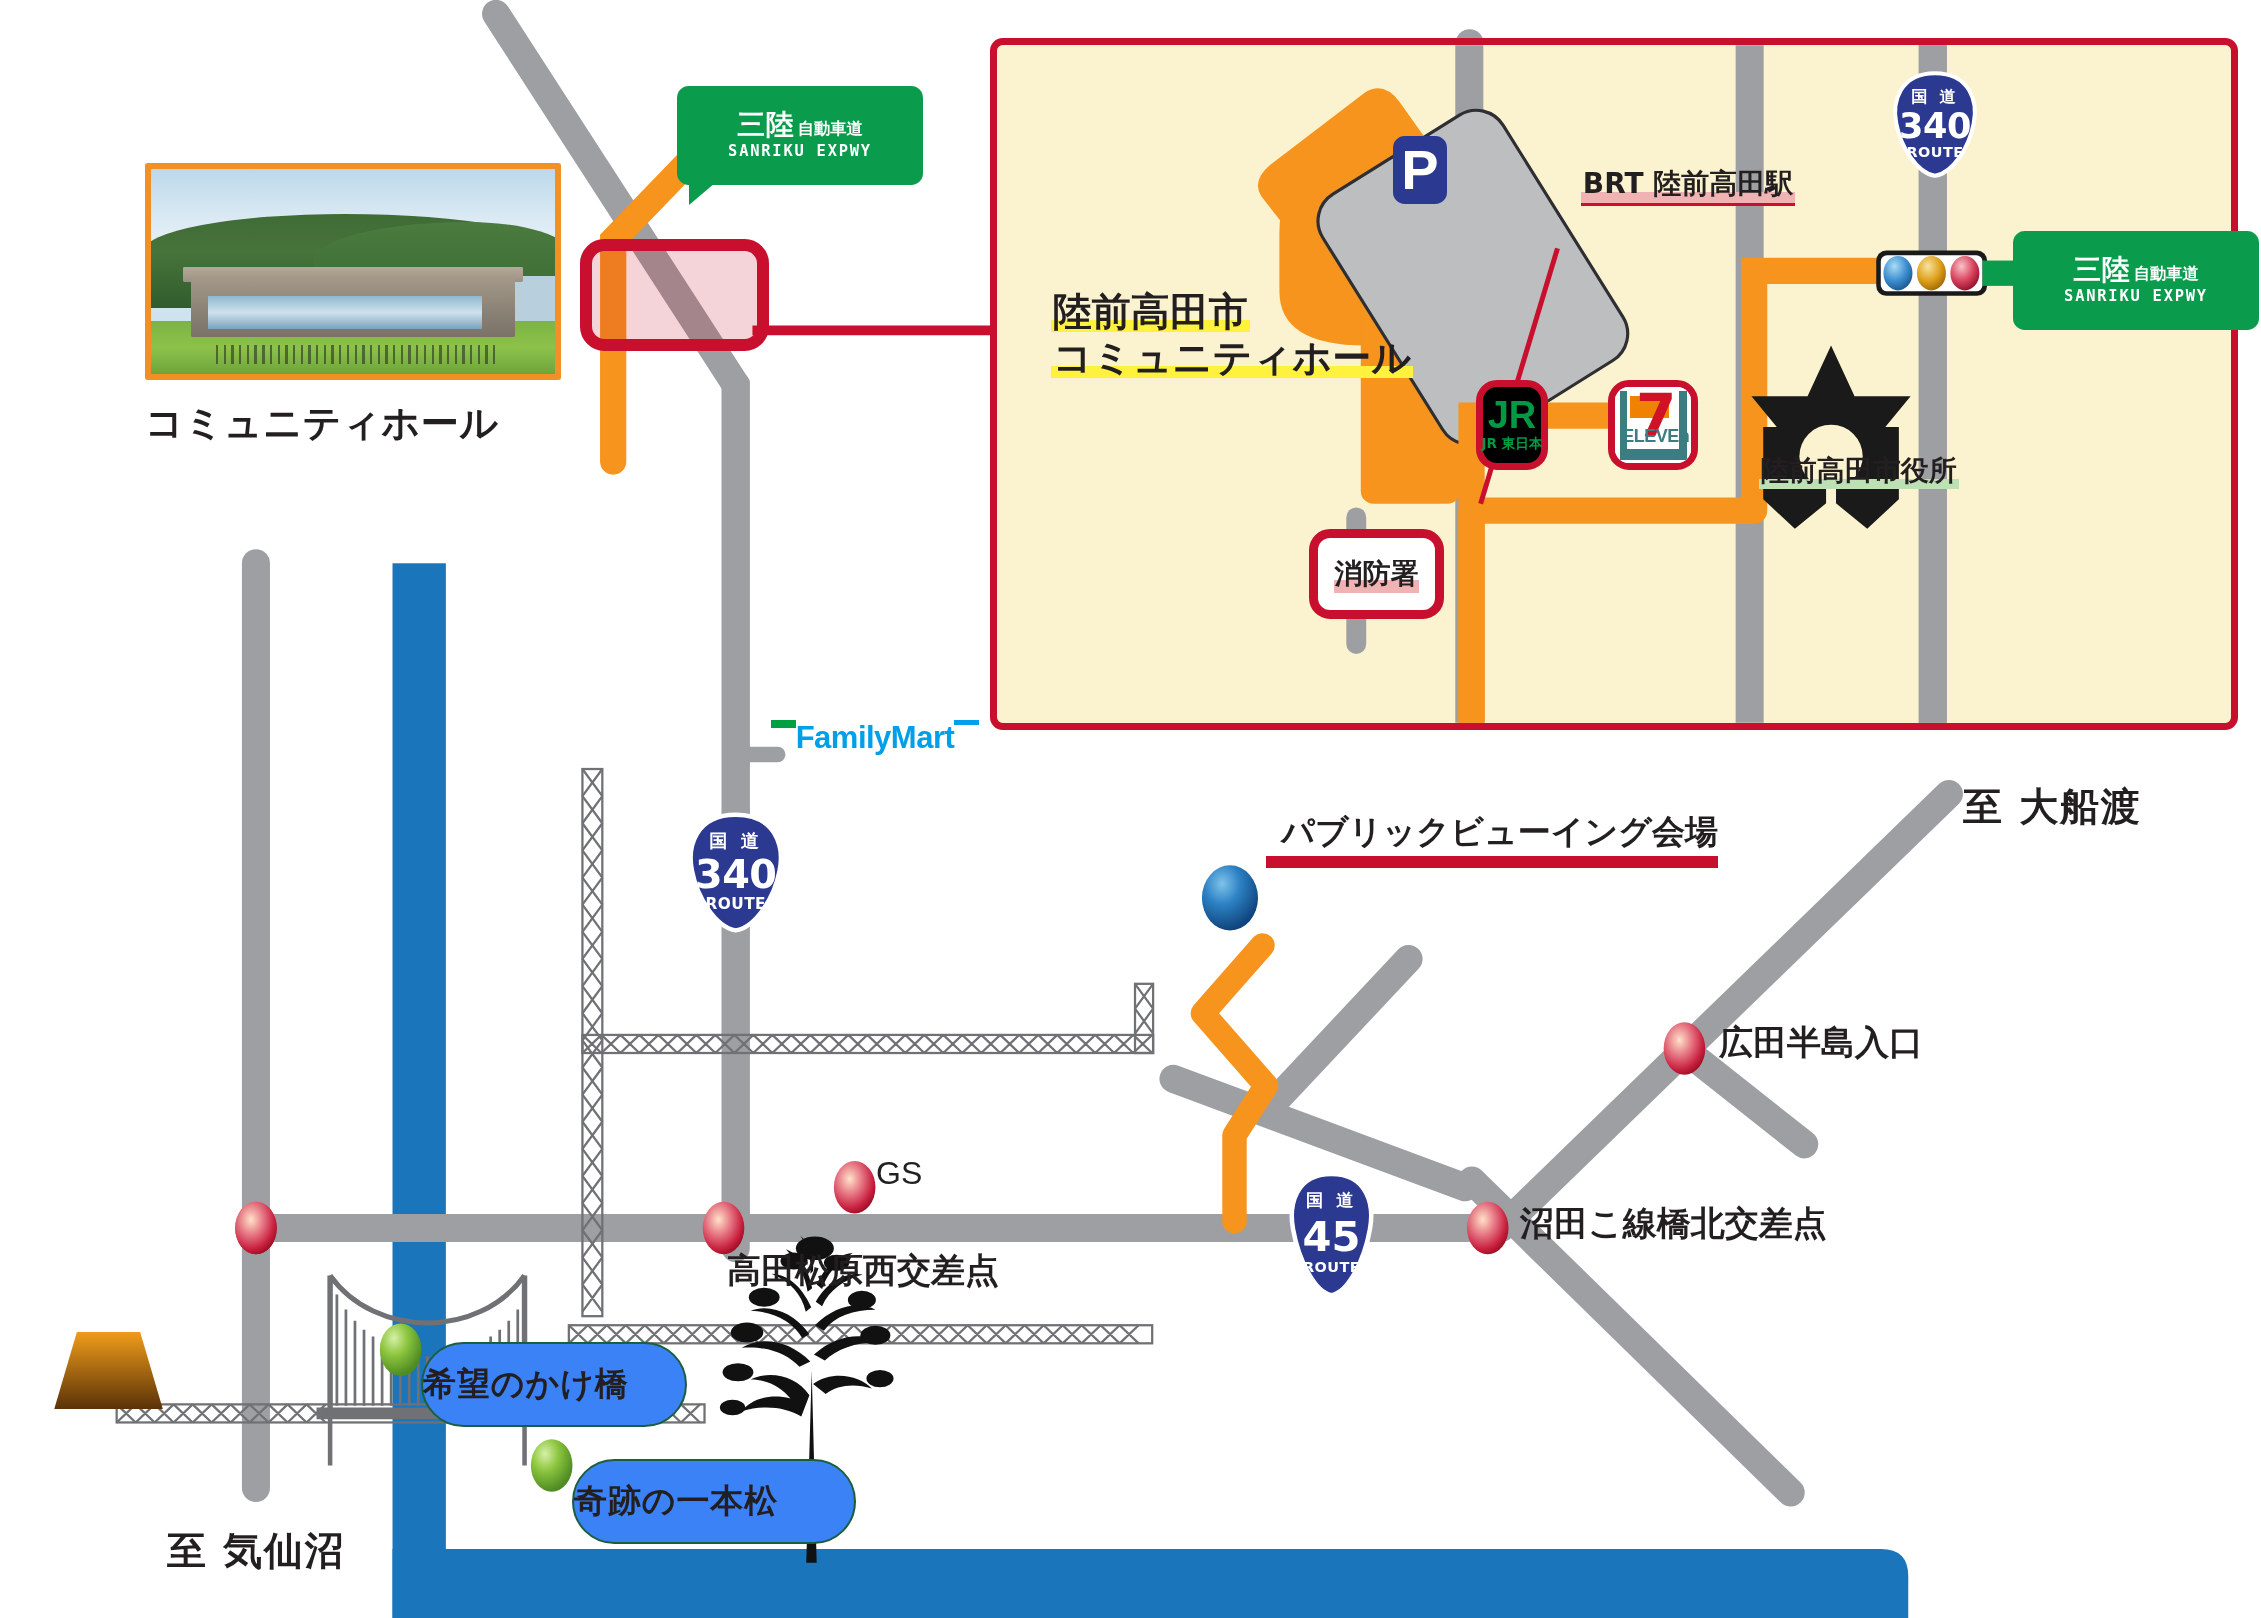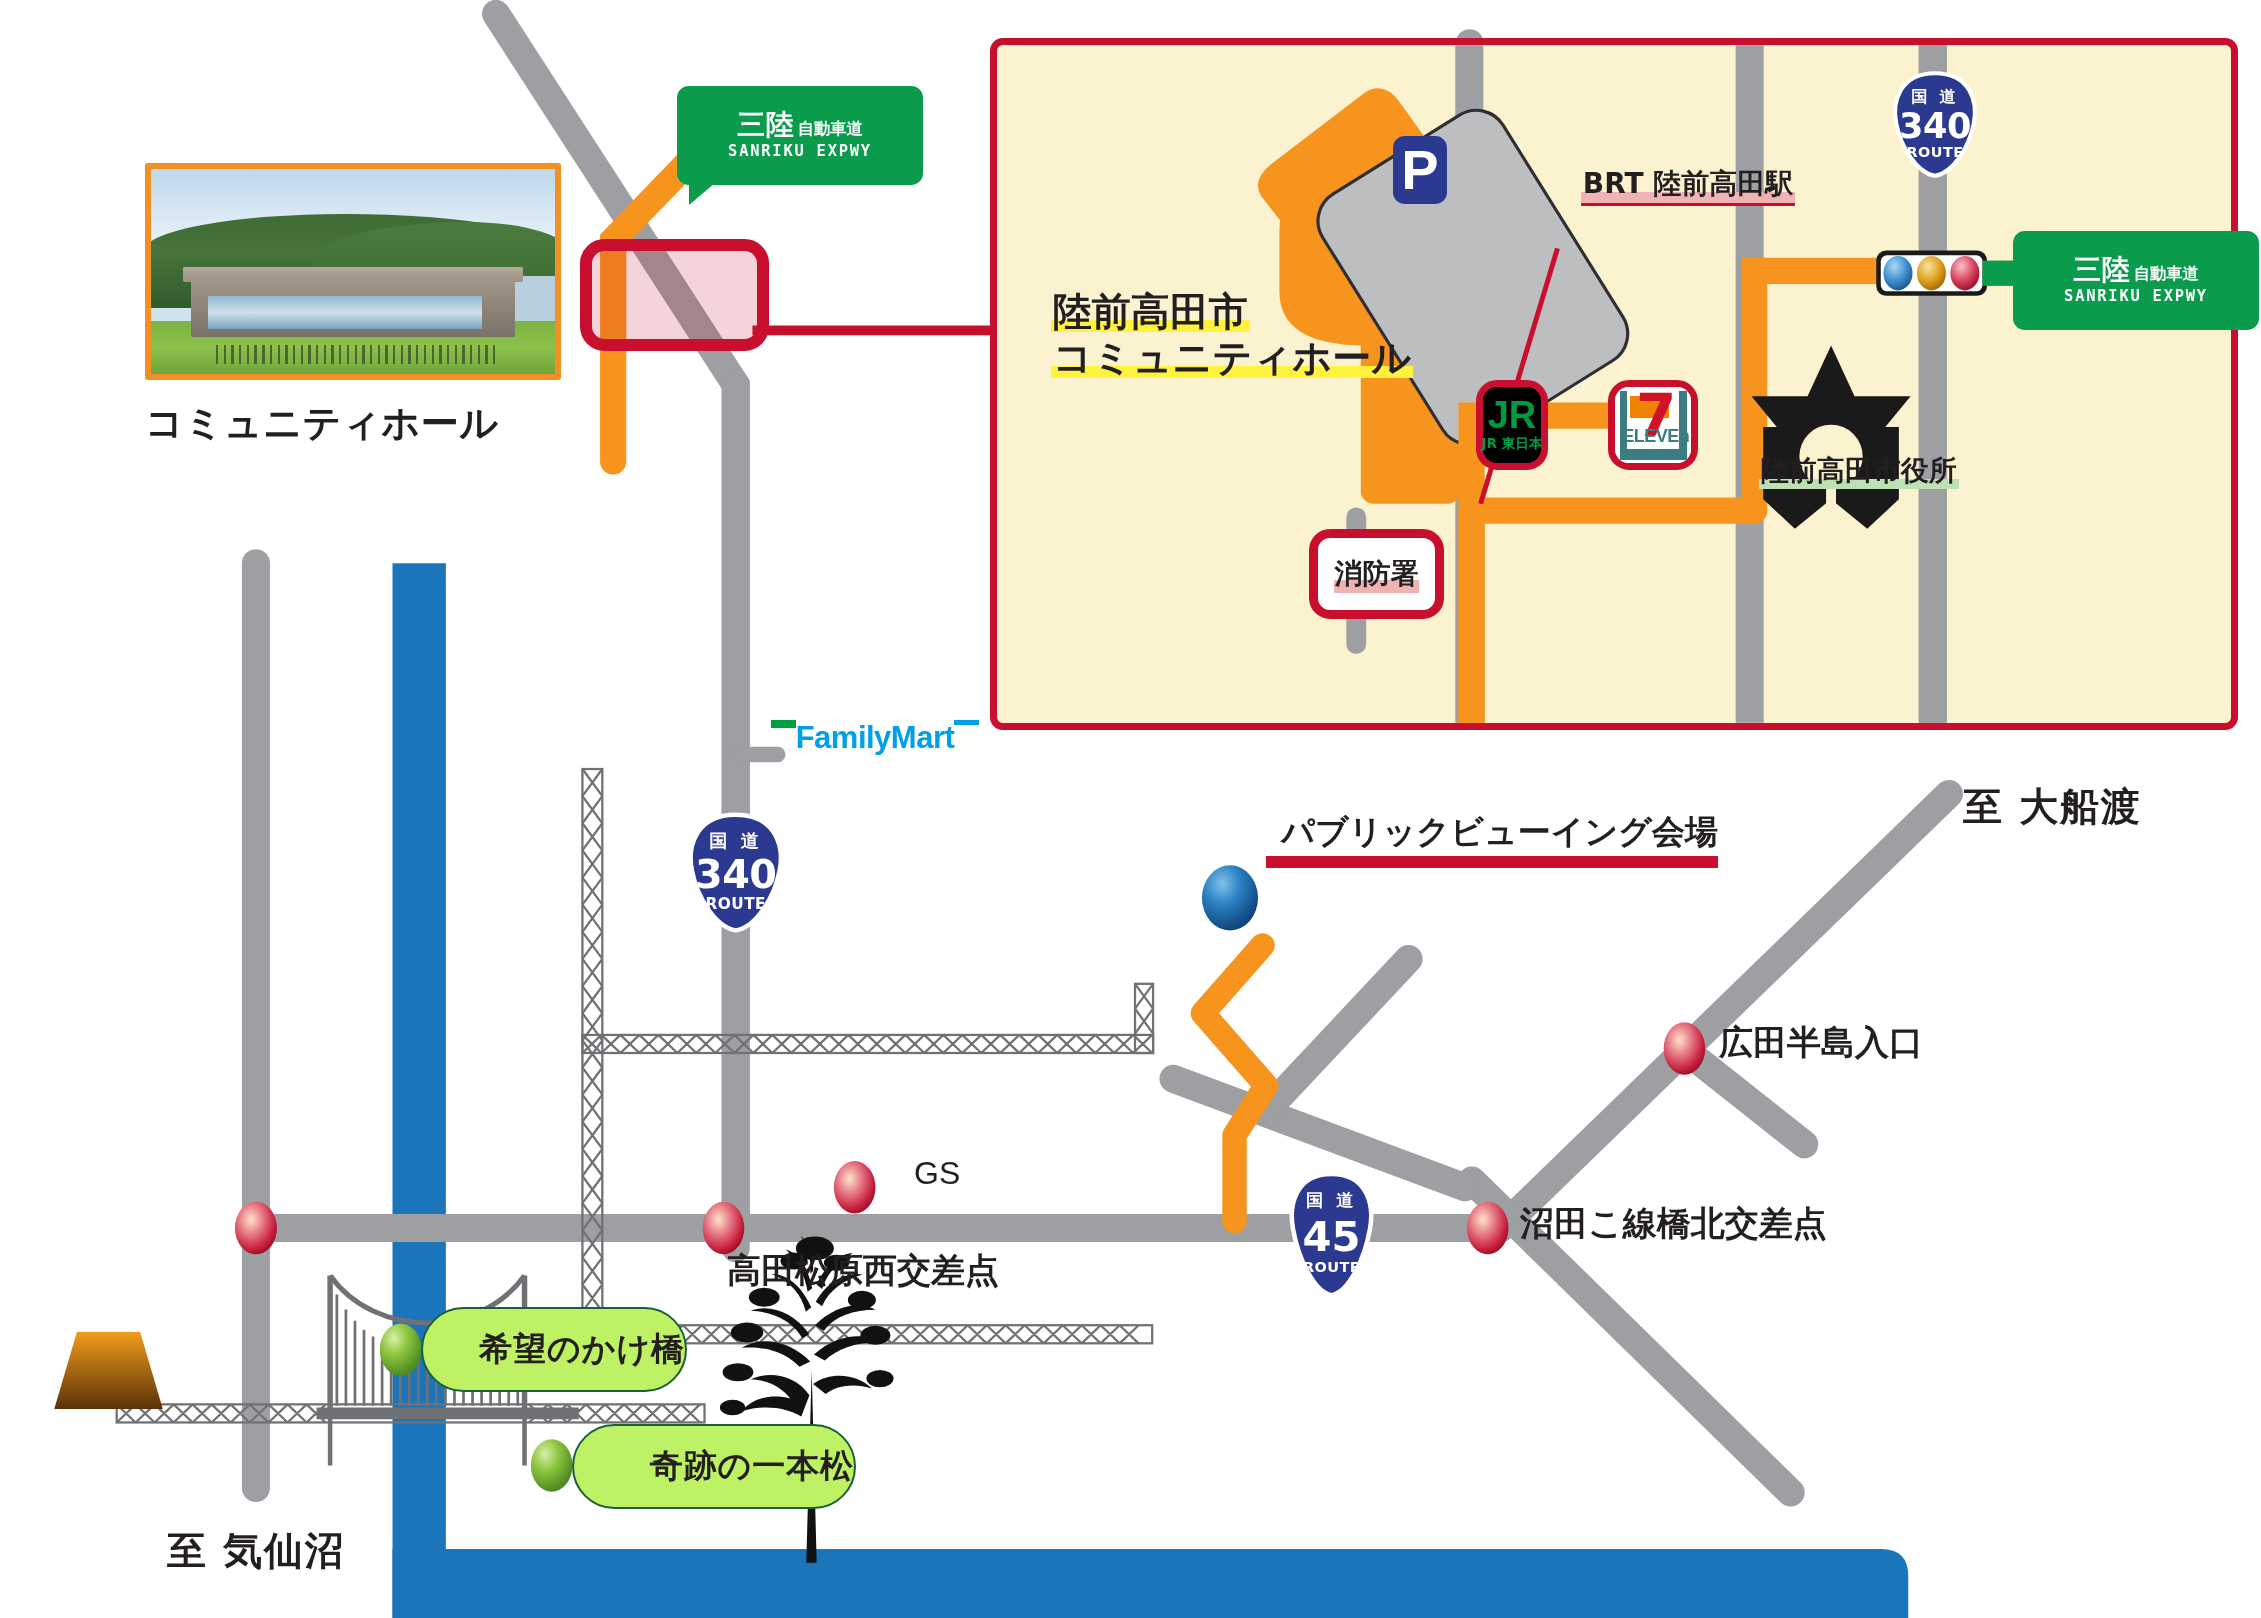--- a/index.html
+++ b/index.html
@@ -37,22 +37,22 @@
             display:flex;flex-direction:column;justify-content:center;align-items:center;}
   .exp-l1{display:flex;align-items:baseline;justify-content:center;line-height:1;}
   .exp-big{font-size:28px;font-weight:bold;letter-spacing:0.5px;font-family:"DejaVu Sans",sans-serif;}
   .exp-small{font-size:16.3px;font-weight:bold;letter-spacing:0px;font-family:"DejaVu Sans",sans-serif;}
   .exp-en{font-size:15.4px;letter-spacing:1.8px;font-weight:bold;margin-top:3.6px;
           font-family:"DejaVu Sans Mono","Liberation Mono",monospace;}
   
   .shield-num{font-family:"DejaVu Sans",sans-serif;font-weight:bold;fill:#fff;}
   
   .inset{background:#fbf3cf;border:7.2px solid #c8102e;border-radius:12.7px;box-sizing:border-box;}
-  .pill{background:#bef264;border:2.3px solid #1b5e3b;border-radius:452px;
-        display:flex;align-items:center;justify-content:flex-end;}
+  .pill{background:#3b82f6;border:2.3px solid #1b5e3b;border-radius:452px;
+        display:flex;align-items:center;justify-content:flex-start;margin-top:35px;}
   .pill span{font-size:33px;letter-spacing:0.9px;}
   
   .fm-wrap{display:flex;flex-direction:row;align-items:flex-start;}
   .fm-green{height:7.7px;background:#00a040;width:100%;}
   .fm-text{font-size:31px;font-weight:bold;color:#00a0e9;font-family:"Liberation Sans",sans-serif;letter-spacing:-0.5px;line-height:1.15;}
   .fm-blue{height:5px;background:#00a0e9;width:100%;}
   
   .gs-text{font-size:32px;font-family:"Liberation Sans",sans-serif;color:#231f20;}
   .p-letter{font-family:"Liberation Sans",sans-serif;font-weight:bold;color:#fff;}
 </style>
@@ -461,21 +461,21 @@
   </div>
 
   <div class="abs jp dir" style="left:1963px;top:780px;">至 大船渡</div>
 
   <div class="abs jp" style="left:1719px;top:1020px;font-size:34px;">広田半島入口</div>
 
   <div class="abs jp" style="left:1520px;top:1201px;font-size:34px;">沼田こ線橋北交差点</div>
 
   <div class="abs jp" style="left:727px;top:1248px;font-size:34px;">高田松原西交差点</div>
 
-  <div class="abs gs-text" style="left:914px;top:1155px;">GS</div>
+  <div class="abs gs-text" style="left:876px;top:1155px;">GS</div>
 
   <div class="abs pill" style="left:421px;top:1307px;width:262px;height:81px;">
     <span class="jp">希望のかけ橋</span>
   </div>
 
   <div class="abs pill" style="left:572px;top:1424px;width:280px;height:81px;">
     <span class="jp">奇跡の一本松</span>
   </div>
 
   <div class="abs jp dir" style="left:167px;top:1524px;">至 気仙沼</div>

